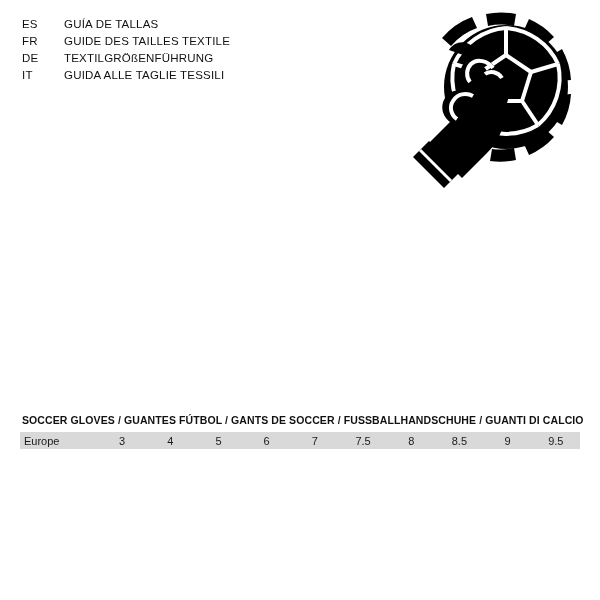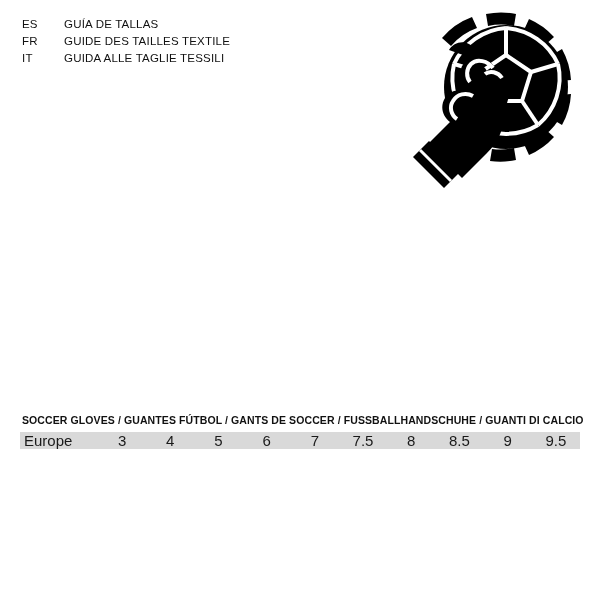--- a/index.html
+++ b/index.html
@@ -71,21 +71,21 @@
     color: #111;
     padding: 0 0 6px 2px;
     white-space: nowrap;
   }
   table.size-table {
     border-collapse: collapse;
     width: 560px;
     table-layout: fixed;
   }
   table.size-table td {
-    font-size: 15px;
+    font-size: 11px;
     color: #1a1a1a;
     height: 17px;
     padding: 0;
     text-align: center;
     vertical-align: middle;
   }
   table.size-table tr.row-shaded td {
     background: #d9d9d9;
   }
   table.size-table td.label-cell {
@@ -103,20 +103,24 @@
   <div class="lang-row">
     <span class="lang-code">ES</span>
     <span class="lang-text">GUÍA DE TALLAS</span>
   </div>
 
   <div class="lang-row">
     <span class="lang-code">FR</span>
     <span class="lang-text">GUIDE DES TAILLES TEXTILE</span>
   </div>
 
+  <div class="lang-row">
+    <span class="lang-code">DE</span>
+    <span class="lang-text">TEXTILGRÖßENFÜHRUNG</span>
+  </div>
 
   <div class="lang-row">
     <span class="lang-code">IT</span>
     <span class="lang-text">GUIDA ALLE TAGLIE TESSILI</span>
   </div>
 
 </div>
 
 <div class="illustration">
   <svg viewBox="0 0 192 188" xmlns="http://www.w3.org/2000/svg">

